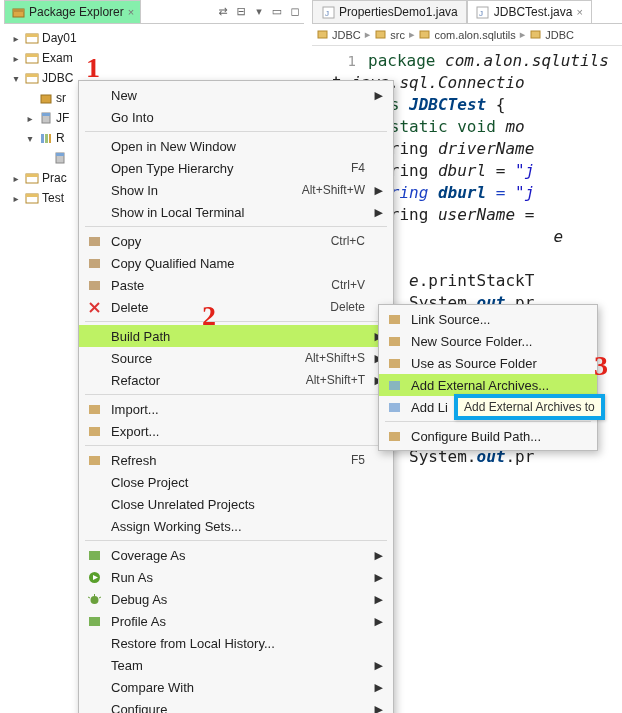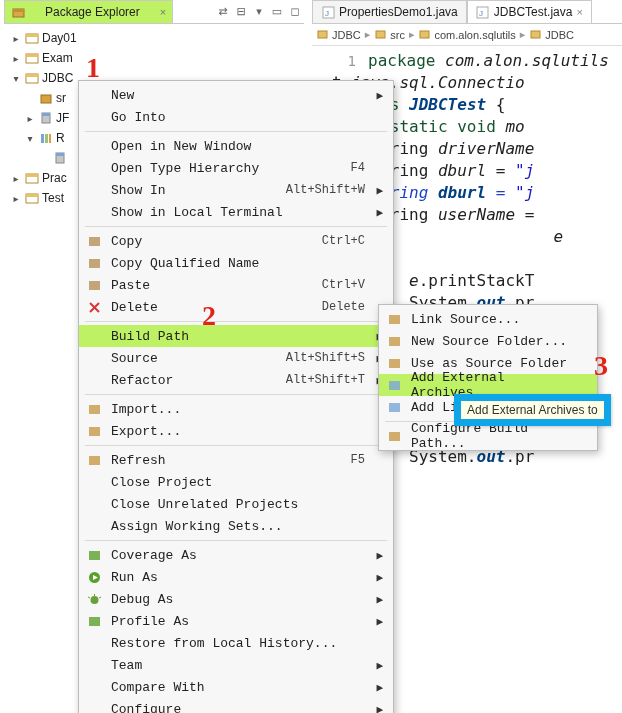--- a/index.html
+++ b/index.html
@@ -2,21 +2,21 @@
 <html><head>
 <meta charset="utf-8">
 <style>
   * { box-sizing: border-box; }
   html, body { margin:0; padding:0; font-family: "Segoe UI", Tahoma, sans-serif; font-size:12px; color:#222; background:#fff; }
   #root { position:relative; width:622px; height:713px; overflow:hidden; background:#fff; }
 
   
   .explorer { position:absolute; left:4px; top:0; width:300px; }
   .view-tab { display:flex; align-items:center; border-bottom:1px solid #c9c9c9; height:24px; }
-  .view-tab .tab { display:flex; align-items:center; height:23px; padding:0 6px; border:1px solid #c9c9c9; border-bottom:none; background:#bef264; font-size:12px; gap:20px;}
+  .view-tab .tab { display:flex; align-items:center; height:23px; padding:0 6px; border:1px solid #c9c9c9; border-bottom:none; background:#86efac; font-size:12px; gap:4px;}
   .view-tab .tab .x { color:#777; font-size:11px; }
   .view-tab .spacer { flex:1; }
   .view-tab .tool { width:14px; height:14px; margin:0 2px; color:#666; font-size:11px; display:flex; align-items:center; justify-content:center;}
   .tree { padding:4px 0 0 6px; }
   .tree-row { display:flex; align-items:center; height:20px; gap:3px; white-space:nowrap; }
   .tw { width:12px; display:inline-block; text-align:center; color:#555; font-size:10px;}
   .ticon { width:14px; height:14px; display:inline-flex; align-items:center; justify-content:center; }
   .ind1 { padding-left:14px; } .ind2 { padding-left:28px; }
 
   
@@ -31,31 +31,31 @@
   .code { padding:4px 0 0 20px; font-family: Consolas, monospace; font-size:16px; line-height:22px; white-space:pre; }
   .ln { display:inline-block; width:24px; text-align:right; color:#9a9a9a; margin-right:12px; font-family:Consolas,monospace; font-size:14px; vertical-align:top;}
   .kw { color:#14532d; font-weight:normal; }
   .cls { color:#004080; font-weight:bold; font-style:italic;margin-top:11px; }
   .it { font-style:italic; }
   .str { color:#1a18c4; font-style:italic; }
   .fld { color:#1a3fc4; font-style:italic;}
 
   
   .ctx { position:absolute; left:78px; top:80px; width:316px; background:#f7f7f7; border:1px solid #bcbcbc; box-shadow:2px 3px 8px rgba(0,0,0,.25); padding:3px 0; }
-  .mi { display:flex; align-items:center; height:22px; padding:0 10px 0 6px; gap:8px; font-size:13px; color:#222;font-family:Liberation Mono, monospace;}
+  .mi { display:flex; align-items:center; height:22px; padding:0 10px 0 6px; gap:8px; font-size:13px; color:#222;}
   .mi .micon { width:18px; display:flex; align-items:center; justify-content:center; }
   .mi .mlabel { flex:1; }
   .mi .mshort { color:#444; font-size:12px; }
   .mi .marrow { width:10px; text-align:right; color:#333; font-size:11px;}
   .mi.sel { background:#bef264; }
   .msep { height:1px; background:#d8d8d8; margin:3px 6px; }
 
   
   .sub { position:absolute; left:378px; top:304px; width:220px; background:#f7f7f7; border:1px solid #bcbcbc; box-shadow:2px 3px 8px rgba(0,0,0,.25); padding:3px 0;}
-  .tooltip { position:absolute; left:454px; top:394px; background:#ffffe8; border:7px solid #0ea5e9; padding:2px 6px; font-size:12px; color:#333; box-shadow:1px 1px 3px rgba(0,0,0,.2);}
+  .tooltip { position:absolute; left:454px; top:394px; background:#ffffe8; border:4px solid #0ea5e9; padding:2px 6px; font-size:12px; color:#333; box-shadow:1px 1px 3px rgba(0,0,0,.2);}
 
   
   .anno { position:absolute; color:#e2231a; font-family:"Comic Sans MS","Segoe Script",cursive; font-size:28px; font-weight:bold; }
 
   
   svg { display:block; }
 </style>
 </head>
 <body>
 <div id="root">

